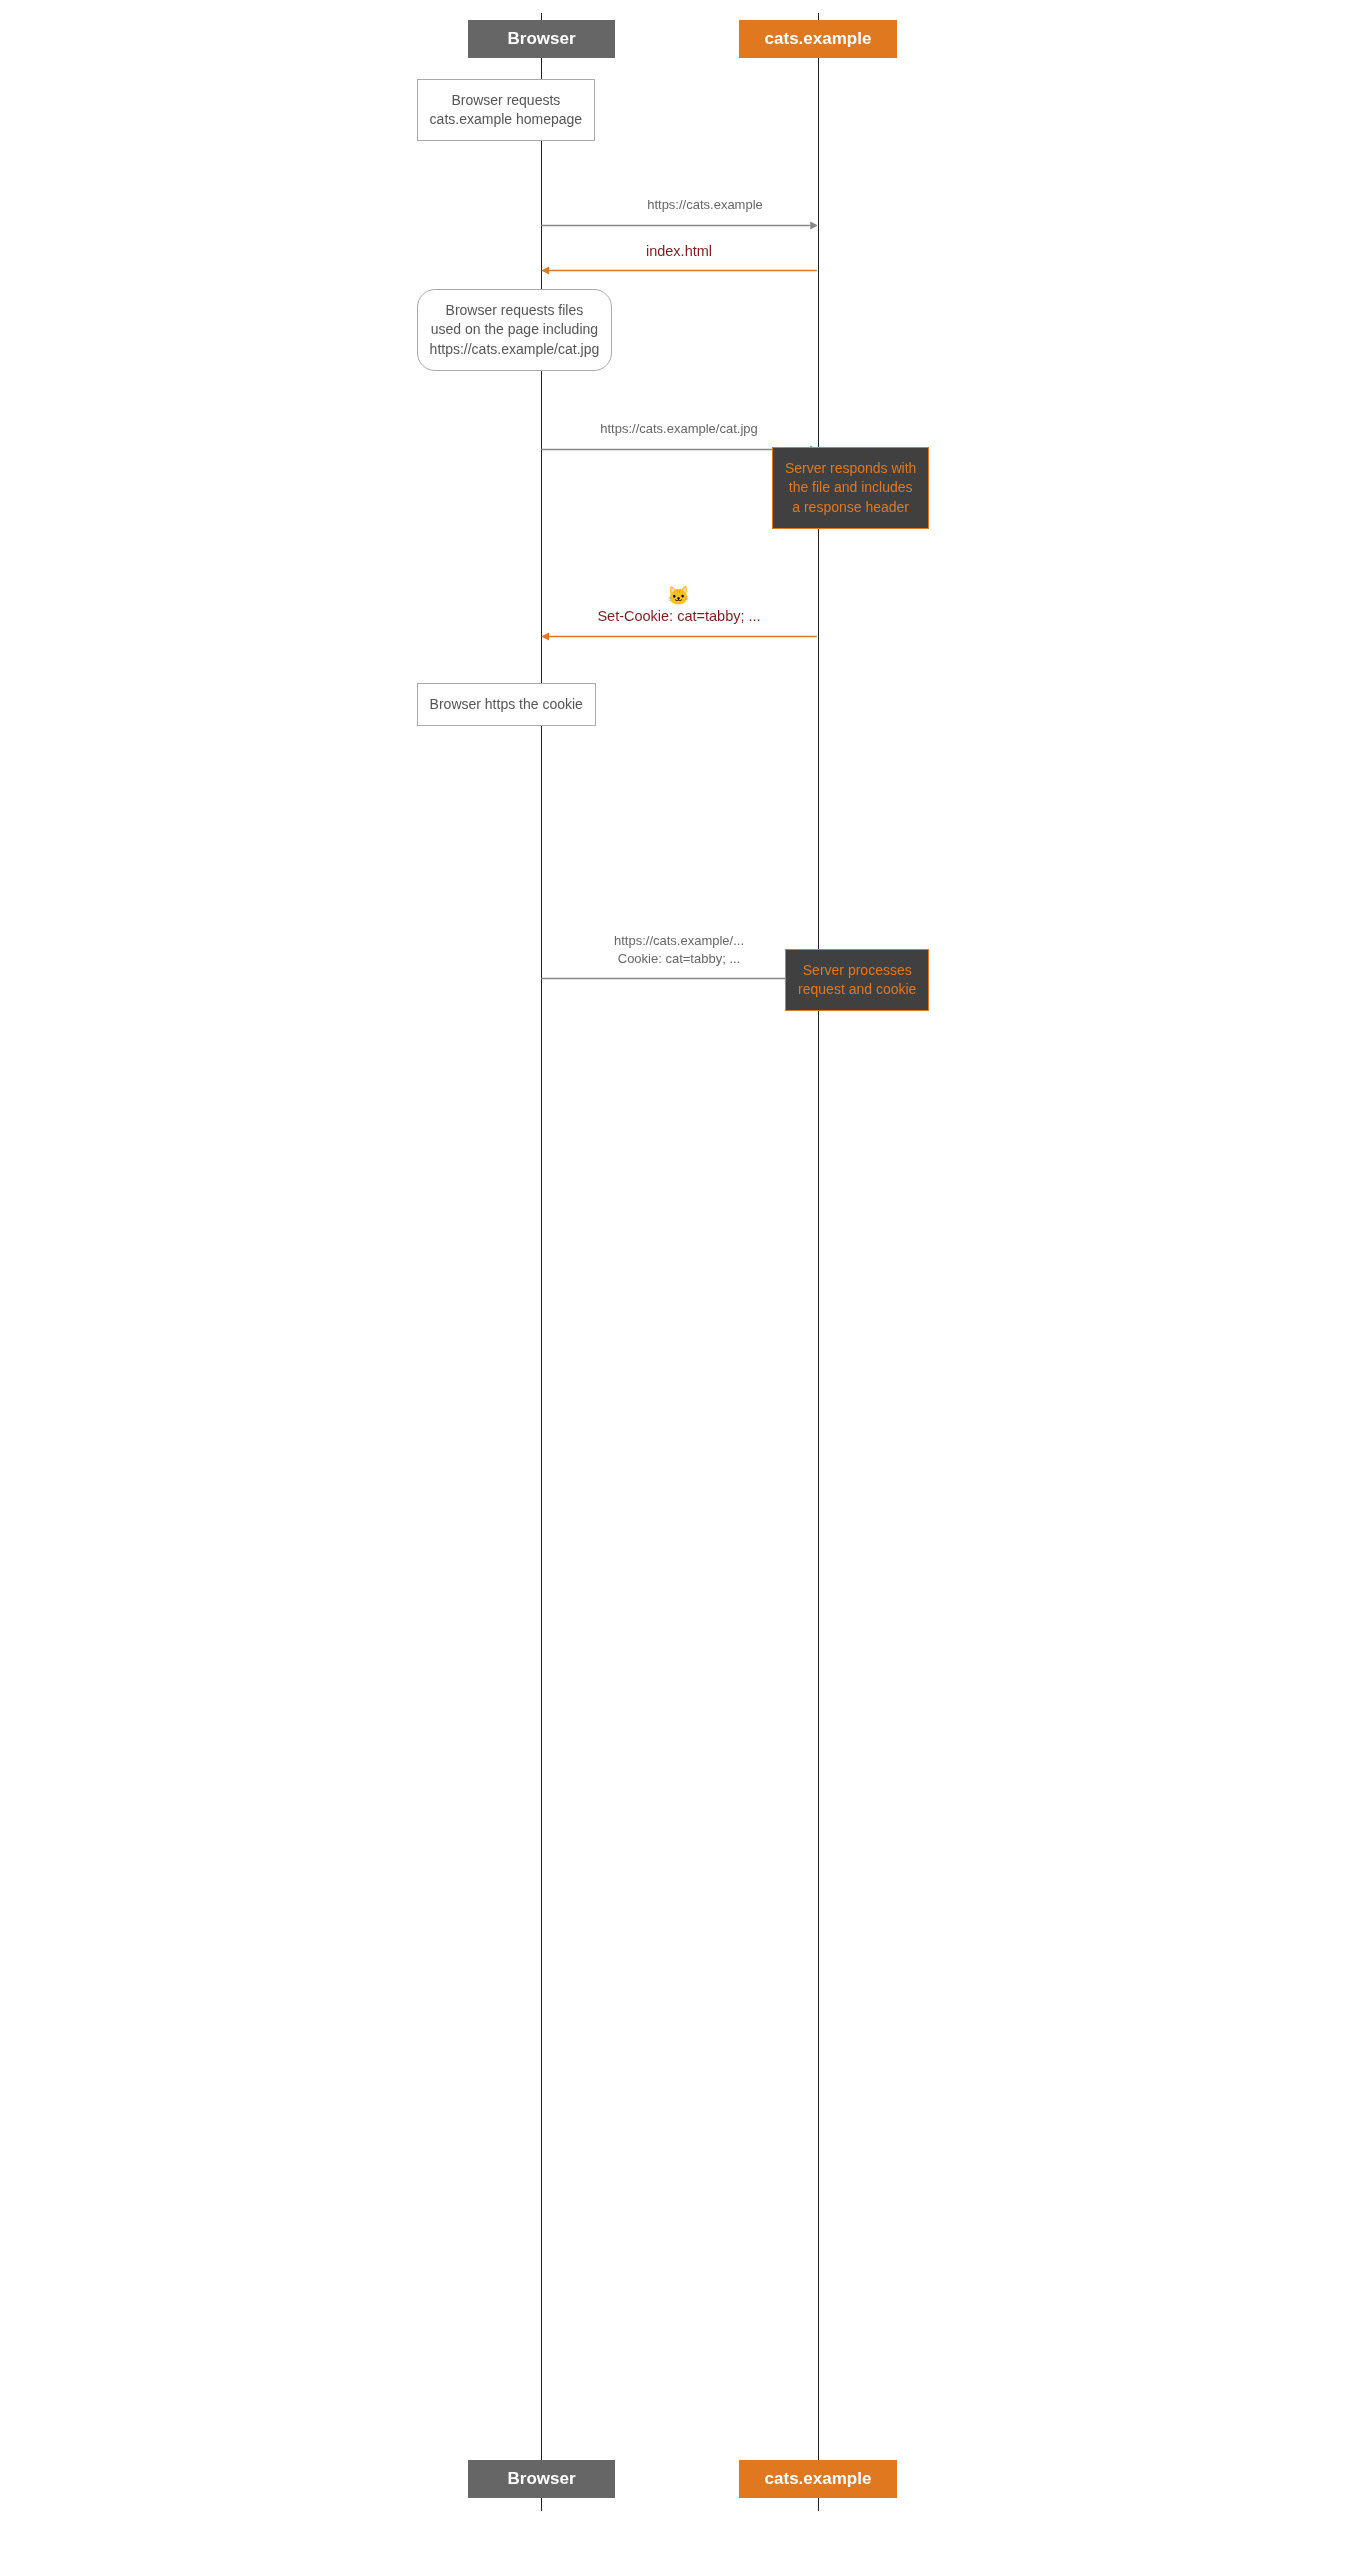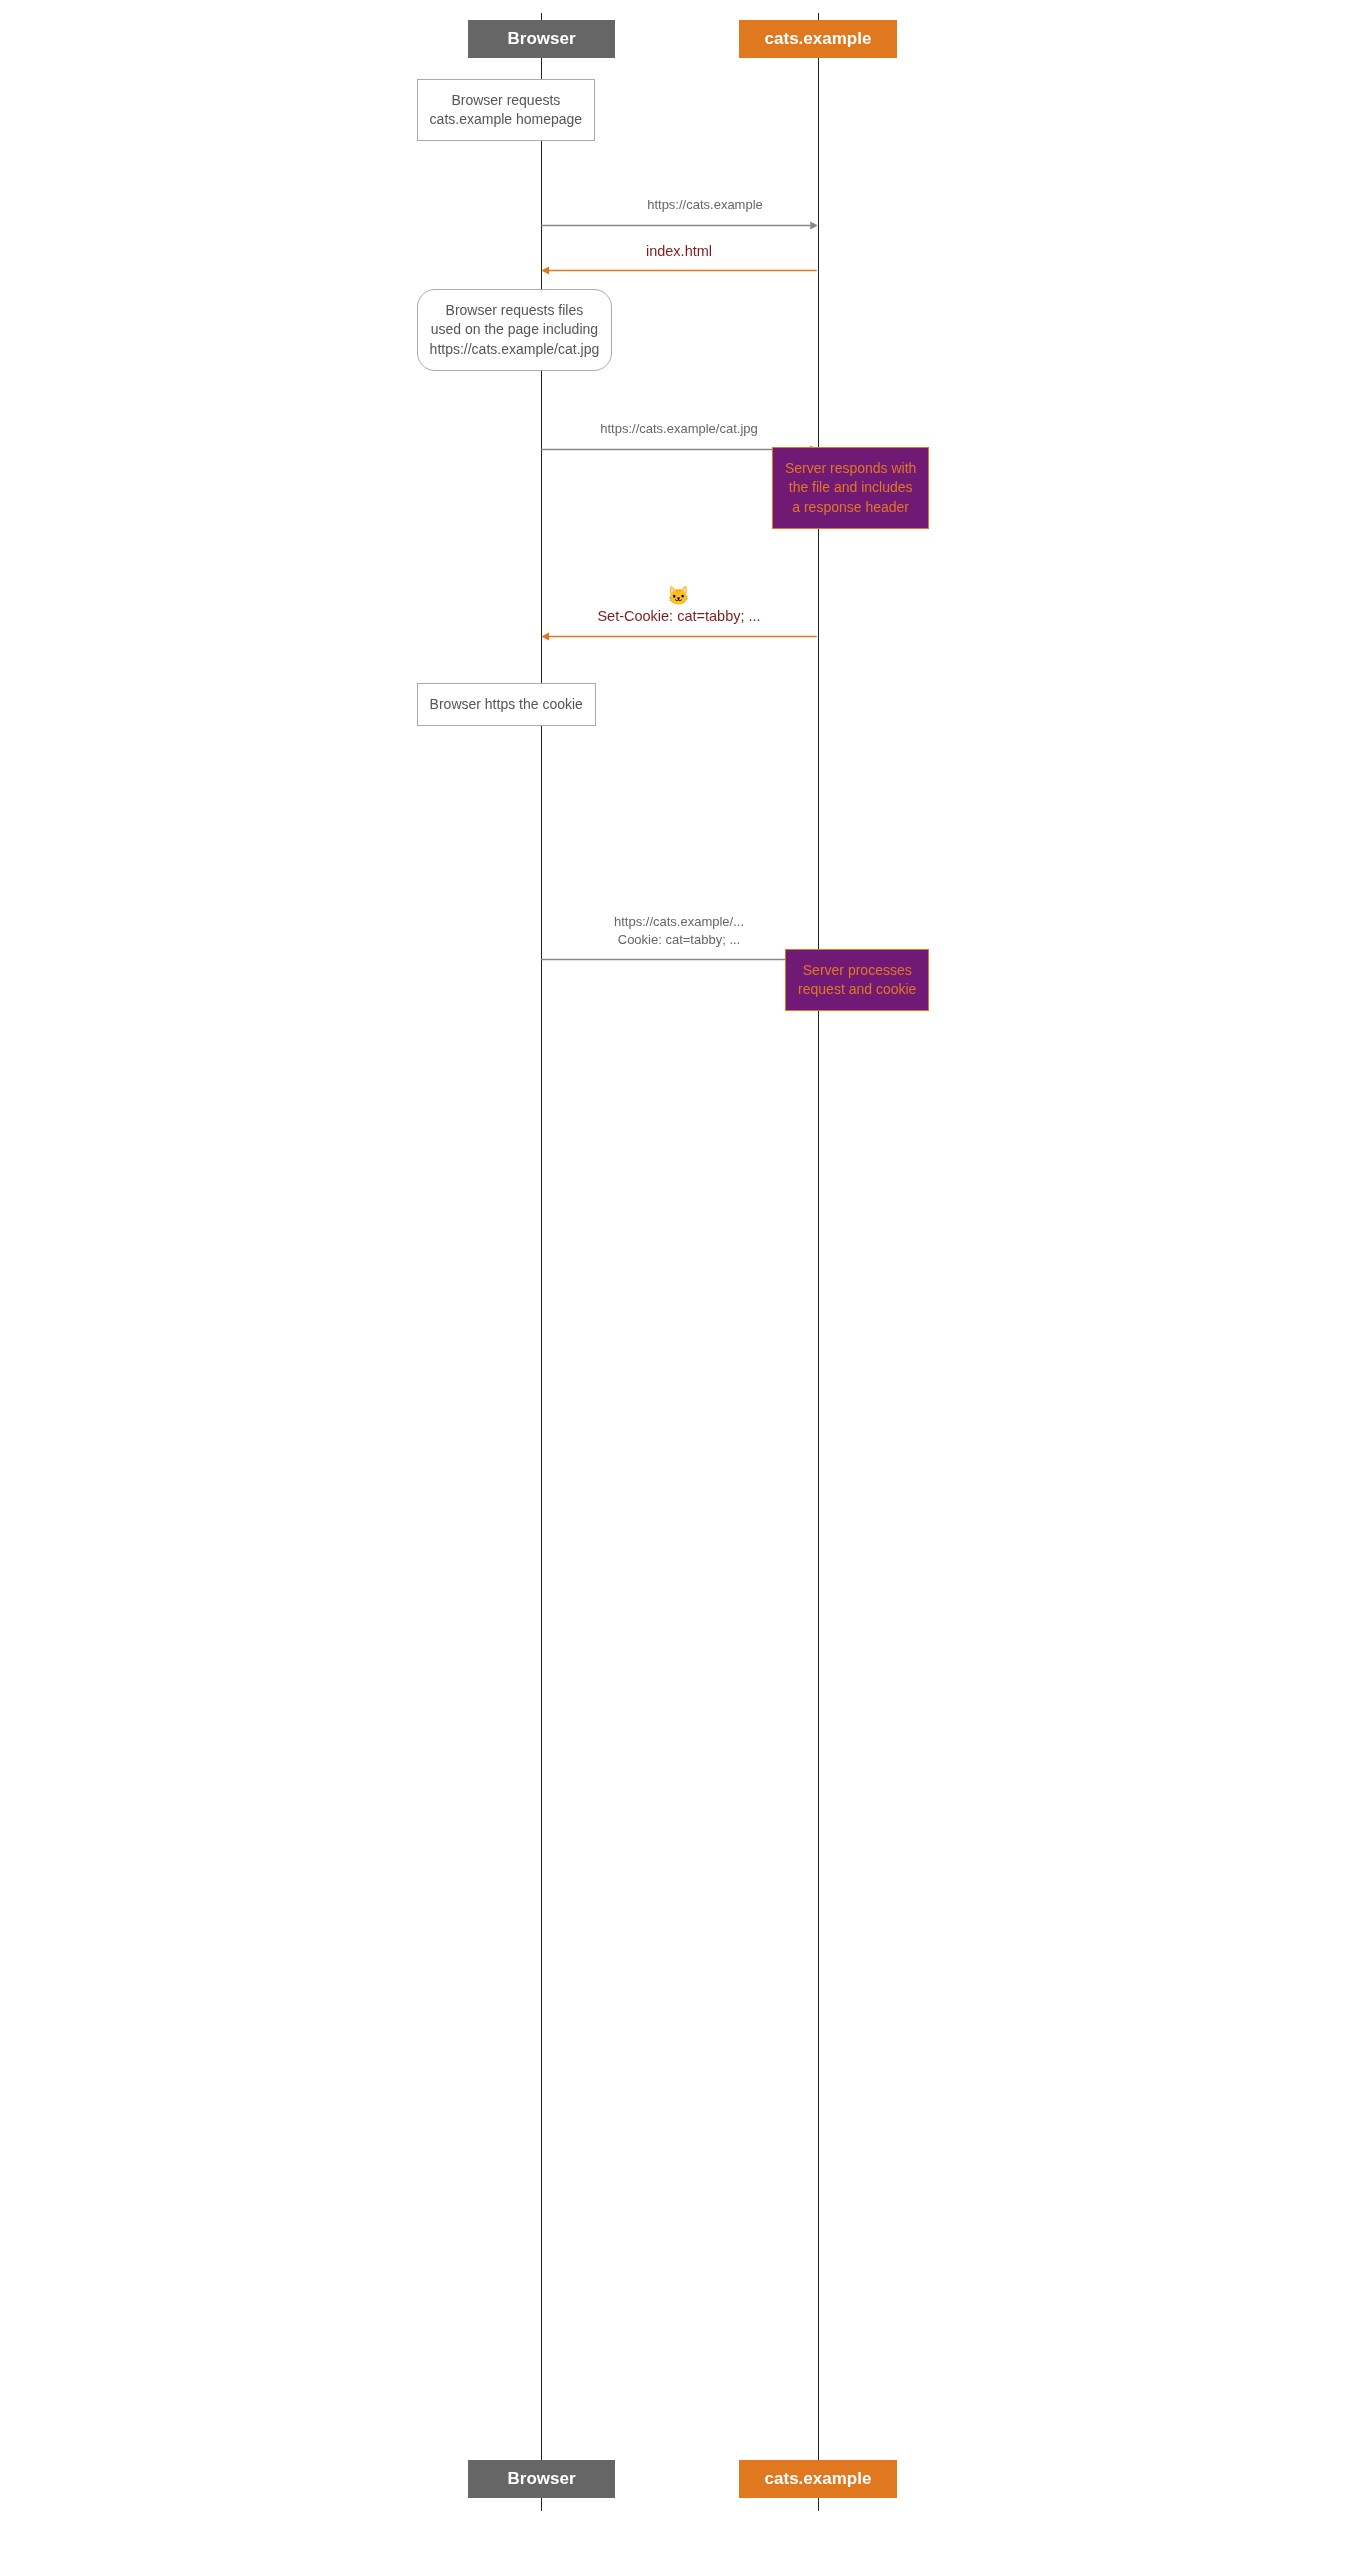--- a/index.html
+++ b/index.html
@@ -84,21 +84,21 @@
       text-align: center;
       max-width: 250px;
       line-height: 1.4;
     }
 
     
     .note-right {
       position: absolute;
       right: 6.6px;
       border: 1.3px solid #E07820;
-      background: #701a75;
+      background: #404040;
       padding: 10.5px 12px;
       font-size: 14px;
       color: #E07820;
       text-align: center;
       max-width: 197px;
       line-height: 1.4;
       margin-left: 8px;
     }
 
     .arrow-label {
@@ -178,21 +178,21 @@
       <line x1="420" y1="16" x2="12" y2="16" stroke="#E07820" stroke-width="2"></line>
       <polygon points="12,10 0,16 12,22" fill="#E07820"></polygon>
     </svg>
   </div>
 
   <div class="note-left" style="top: 670px;">
     <span>Browser https the cookie</span>
   </div>
 
 
-  <div style="position:absolute; top: 901px; left: 131px; width: 276px;">
+  <div style="position:absolute; top: 920px; left: 131px; width: 276px;">
     <div class="arrow-label">https://cats.example/...</div>
     <div class="arrow-label">Cookie: cat=tabby; ...</div>
     <svg class="arrow-svg" width="276" height="21" viewBox="0 0 420 32">
       <line x1="0" y1="16" x2="410" y2="16" stroke="#888" stroke-width="2"></line>
       <polygon points="410,10 422,16 410,22" fill="#888"></polygon>
     </svg>
   </div>
 
   <div class="note-right" style="top: 936px;">
     <span>Server processes<br>request and cookie</span>

